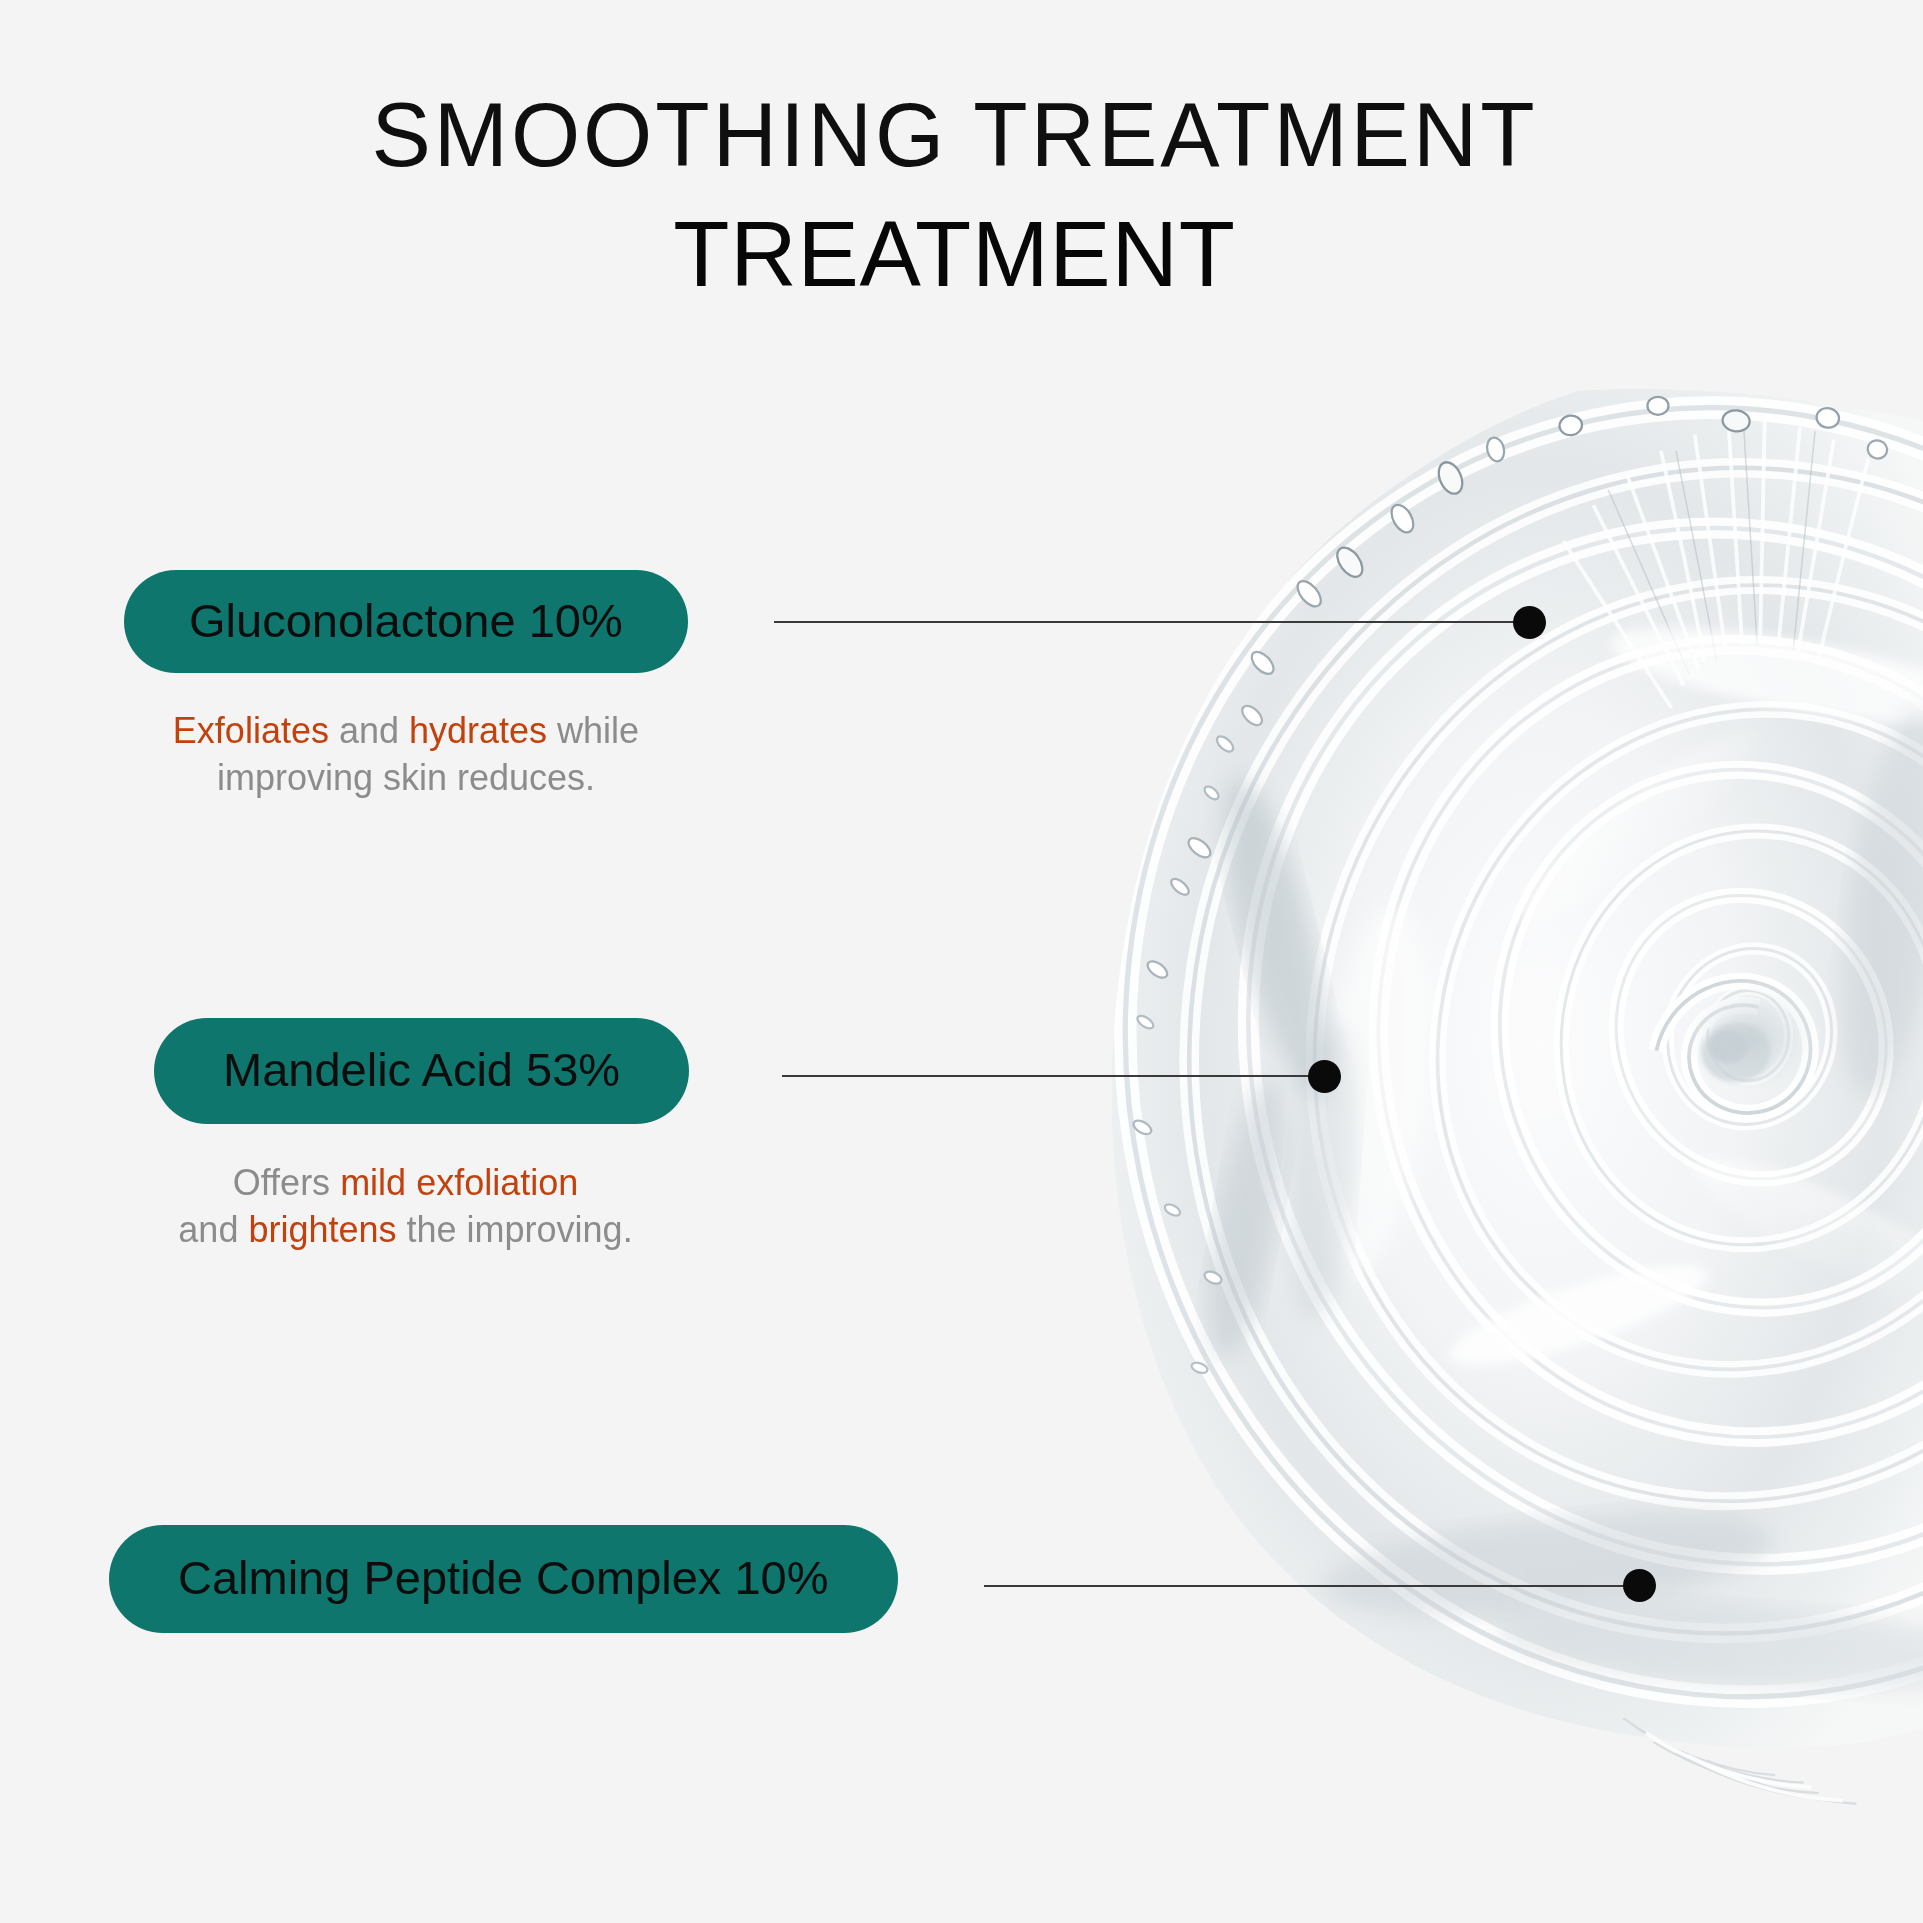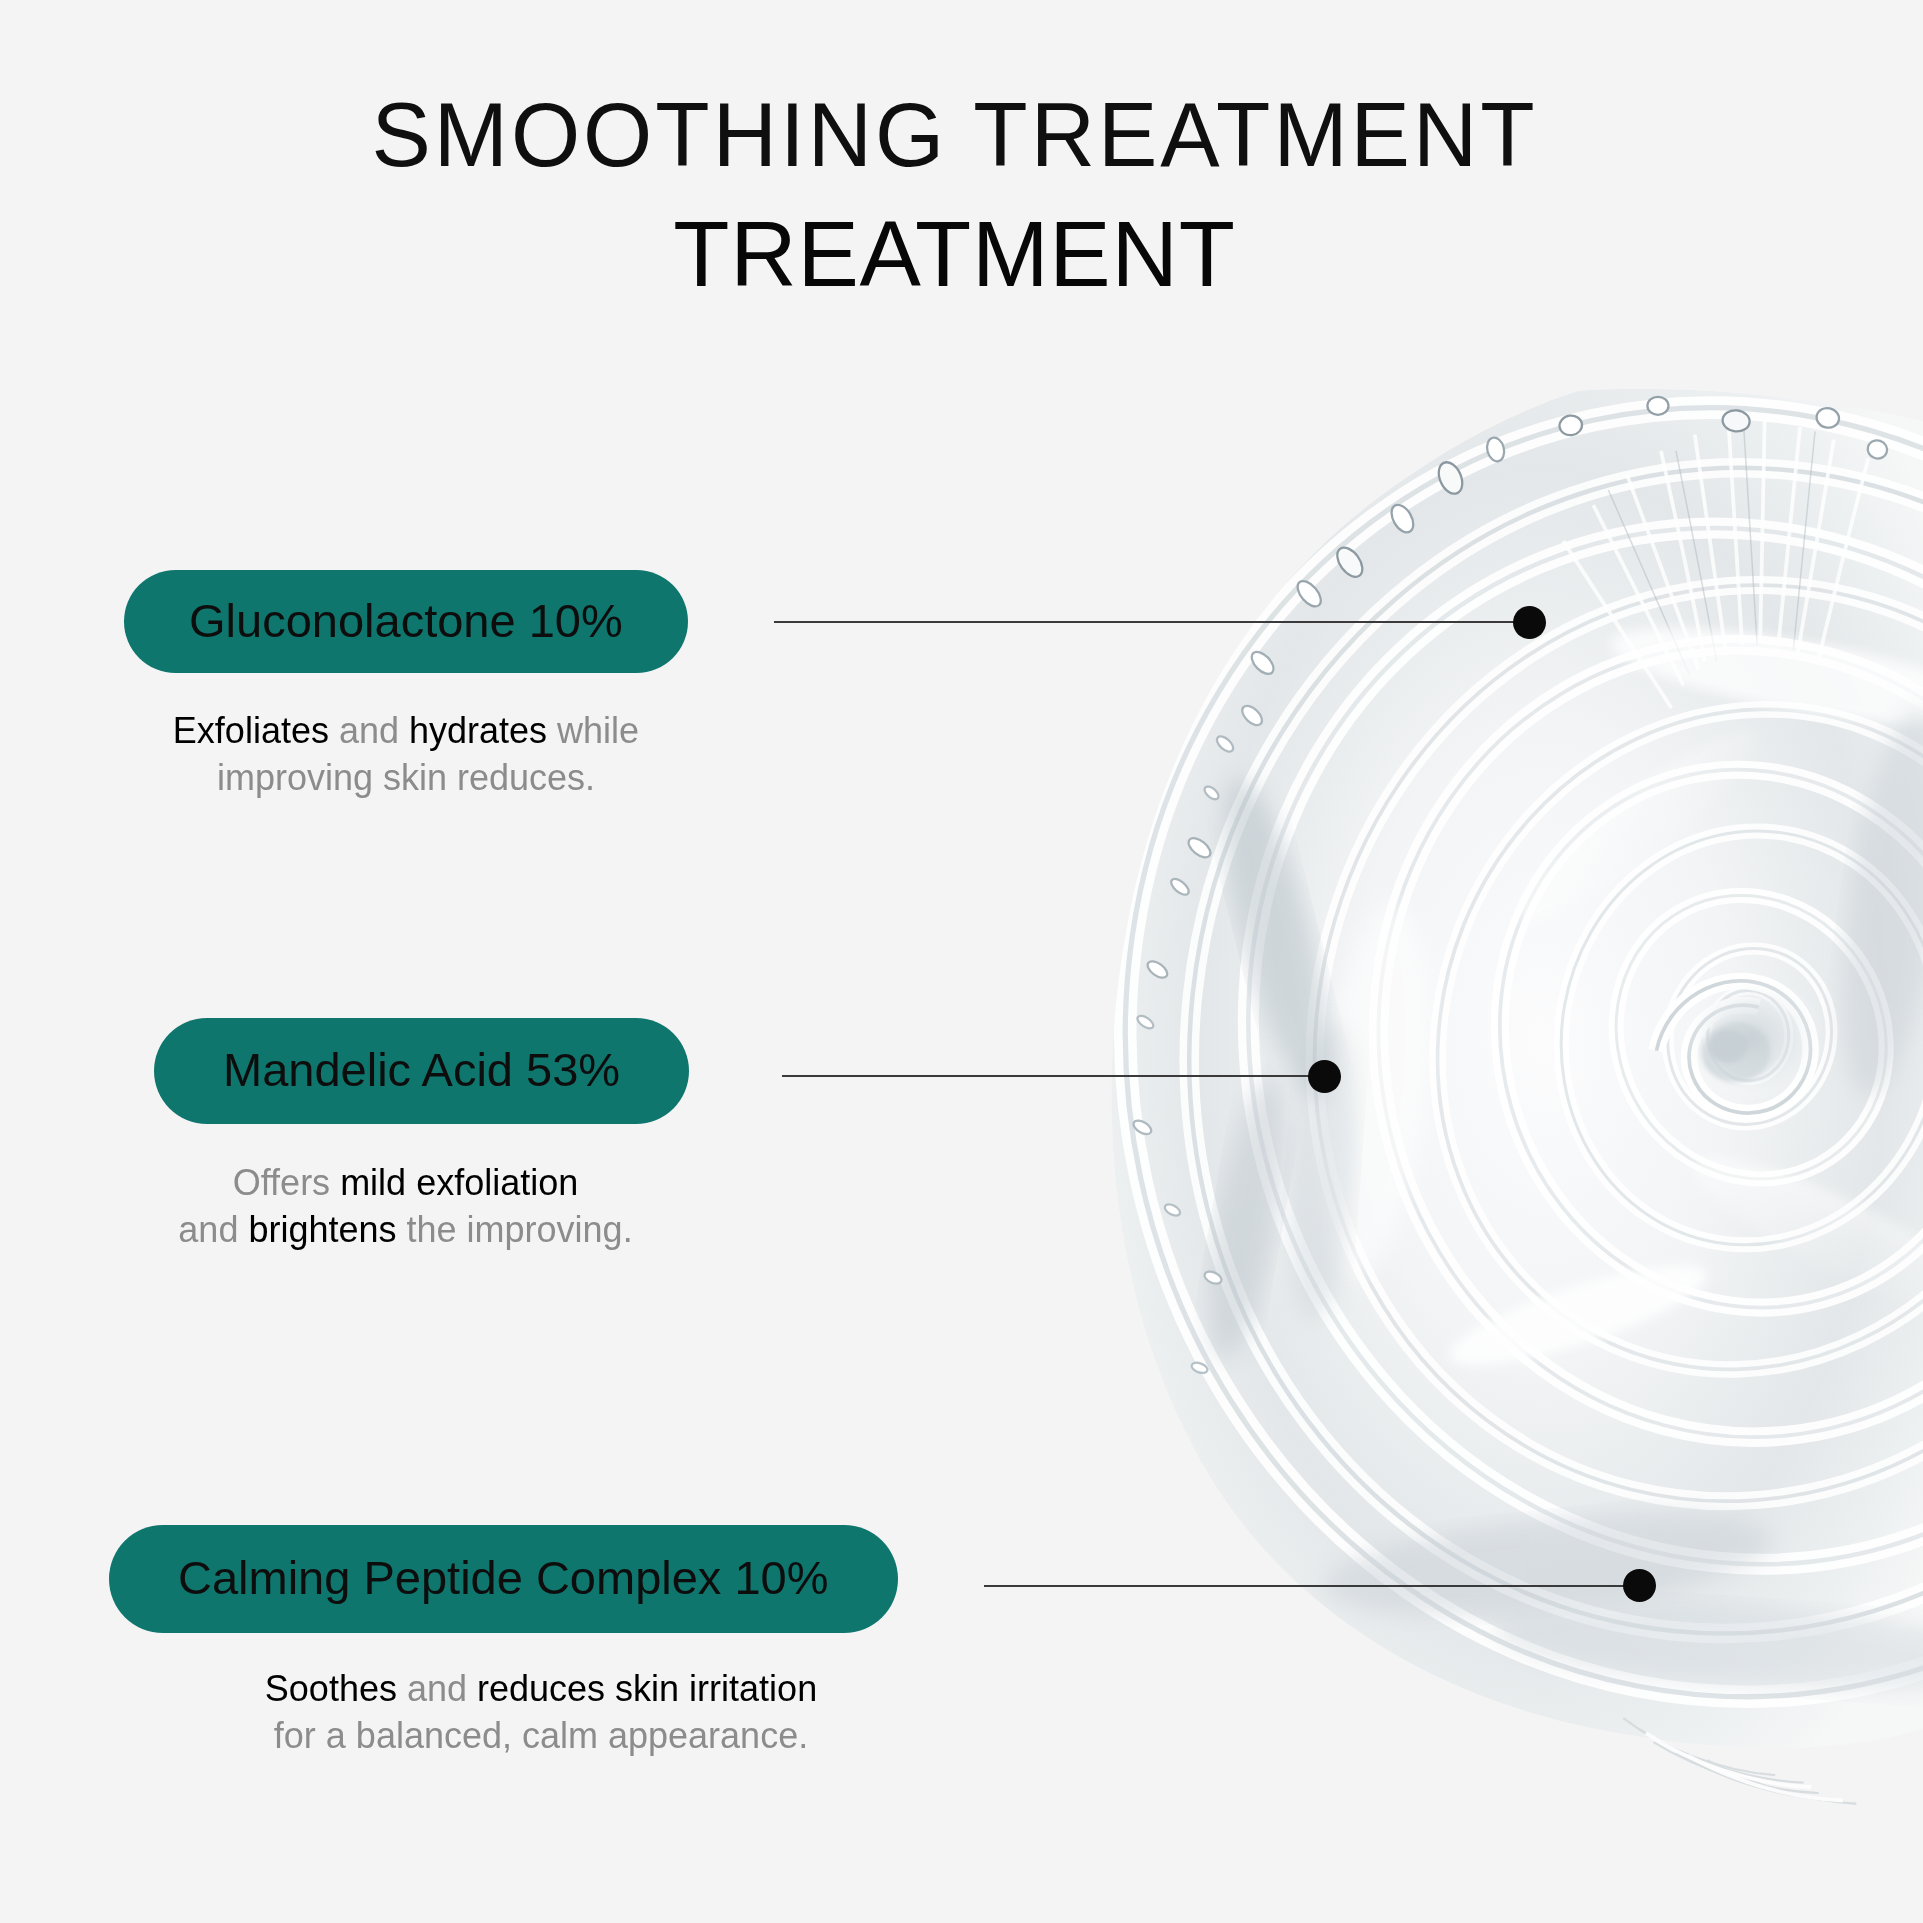--- a/index.html
+++ b/index.html
@@ -41,21 +41,21 @@
     color:#0d0d0d;
     white-space:nowrap;
     box-sizing:border-box;
   }
   .pill-text{font-weight:400;color:#0d0d0d;display:block;}
   .desc{
     font-size:36px;line-height:1.30;
     color:#8c8c8c;font-weight:300;
     white-space:pre-line;
   }
-  .desc b{color:#000000;font-weight:500;}
+  .desc b{color:#c2410c;font-weight:500;}
 
   .c1{left:124px;top:570px;}
   .c1 .pill{padding:22.5px 65px 25.6px 65px;font-size:47px;}
   .c1 .desc{width:616px;text-align:center;margin-top:35px;margin-left:-26px;}
 
   .c2{left:154px;top:1018px;}
   .c2 .pill{padding:24px 69px 27px 69px;font-size:47px;}
   .c2 .desc{width:661px;text-align:center;margin-top:36px;margin-left:-79px;}
 
   .c3{left:109px;top:1525px;}
@@ -289,18 +289,16 @@
       <span class="pill-text">Mandelic Acid 53%</span>
     </div>
     <div class="desc"><span>Offers </span><b>mild exfoliation</b><span>
 and </span><b>brightens</b><span> the improving.</span></div>
   </div>
 
   <div class="callout c3">
     <div class="pill">
       <span class="pill-text">Calming Peptide Complex 10%</span>
     </div>
-    <div class="desc"><b>Soothes</b><span> and </span><b>reduces skin irritation</b><span>
-for a balanced, calm appearance.</span></div>
   </div>
 
 </div>
 
 
 </body></html>

